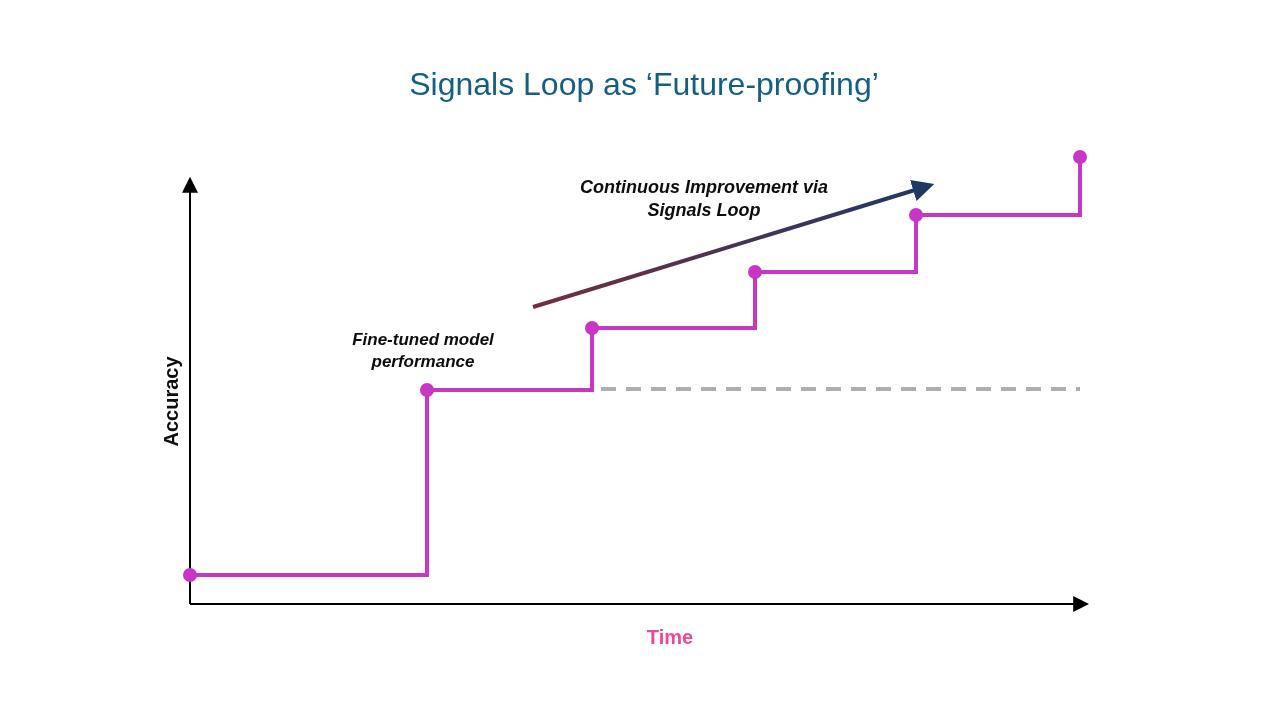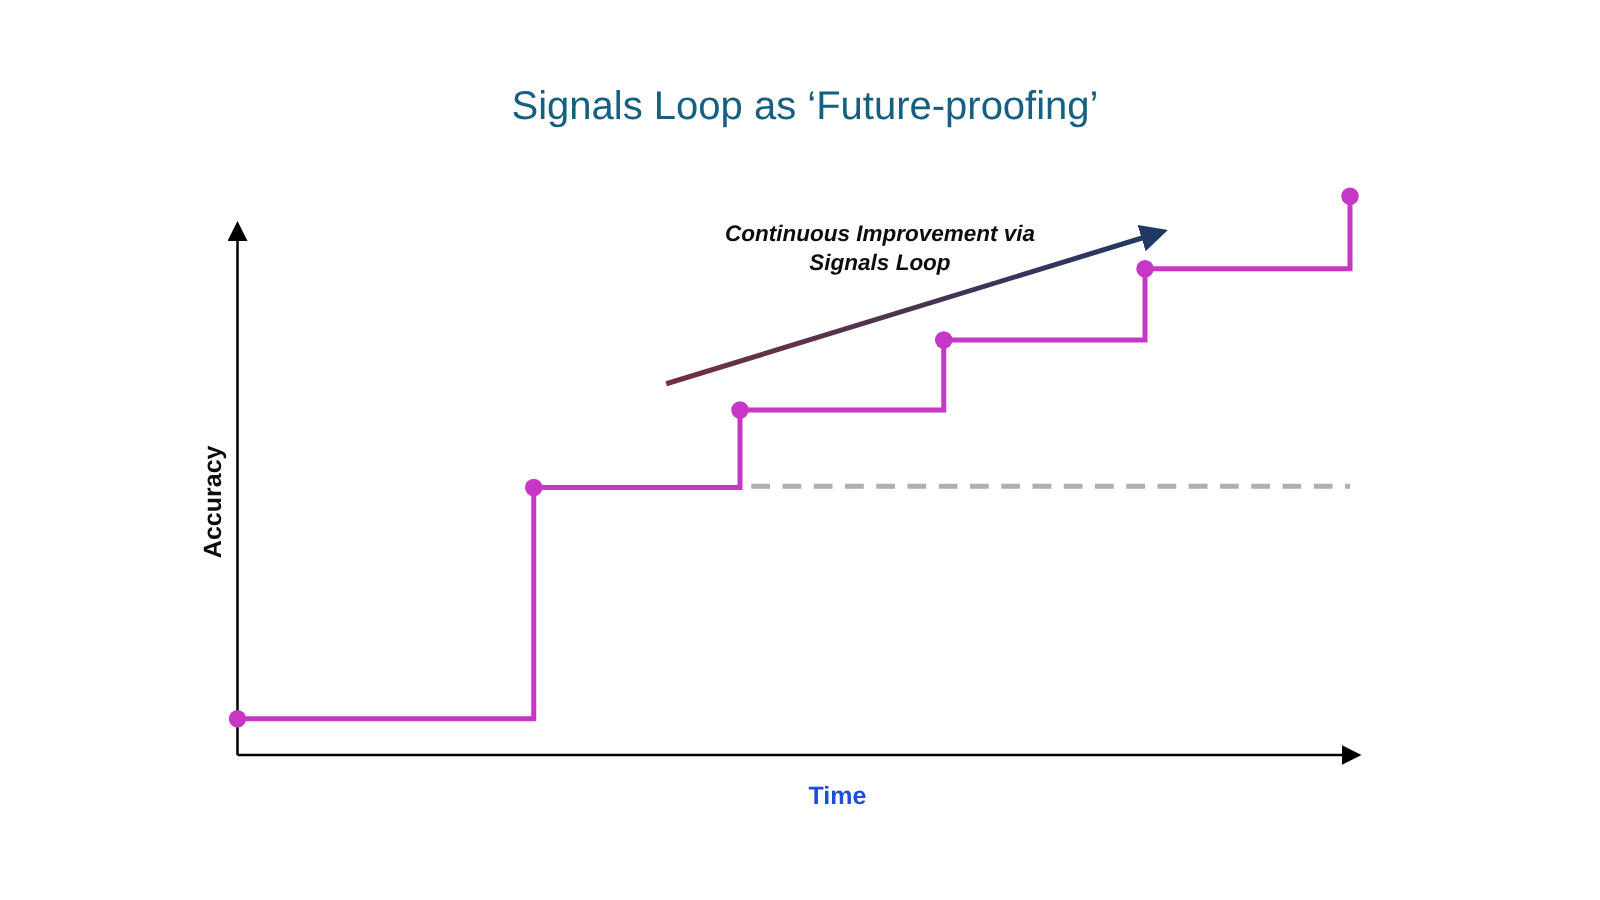--- a/index.html
+++ b/index.html
@@ -12,21 +12,21 @@
     position:absolute; top:62px; left:0; width:100%; margin:4px;
     text-align:center; font-size:32px; font-weight:400; color:#156082;
     font-family:"Liberation Sans", sans-serif;
   }
   .ylabel {
     position:absolute; left:126px; top:390px; width:90px; text-align:center;
     transform:rotate(-90deg); font-weight:bold; font-size:20px; color:#0d0d0d;
   }
   .xlabel {
     position:absolute; left:590px; top:626px; width:160px; text-align:center;
-    font-weight:bold; font-size:20px; color:#1d4ed8;
+    font-weight:bold; font-size:20px; color:#ec4899;
   }
   .ann {
     position:absolute; font-style:italic; font-weight:bold; font-size:17px;
     color:#0d0d0d; line-height:1.3;
   }
   .ann-base  { left:203px; top:542px; }
   .ann-fine  { left:333px; top:329px; width:180px; text-align:center; }
   .ann-improve { left:568px; top:176px; width:272px; text-align:center; font-size:18px; }
   .ann-stag  { left:598px; top:410px; width:485px; text-align:center; color:#a6a6a6; }
 </style>
@@ -58,14 +58,15 @@
       <circle cx="1080" cy="157" r="7" fill="#C637C6"></circle>
       <line x1="601" y1="389" x2="1080" y2="389" stroke="#AFAFAF" stroke-width="4" stroke-dasharray="15 10"></line>
       <line x1="533" y1="307" x2="928" y2="186" stroke="url(#grad-2)" stroke-width="4" marker-end="url(#ah-2)"></line>
     </svg>
 
   <h1 class="title">Signals Loop as ‘Future-proofing’</h1>
 
   <div class="ylabel">Accuracy</div>
   <div class="xlabel">Time</div>
 
+  <div class="ann ann-fine">Fine-tuned model performance</div>
   <div class="ann ann-improve">Continuous Improvement via Signals Loop</div>
 </div>
 
 </body></html>

